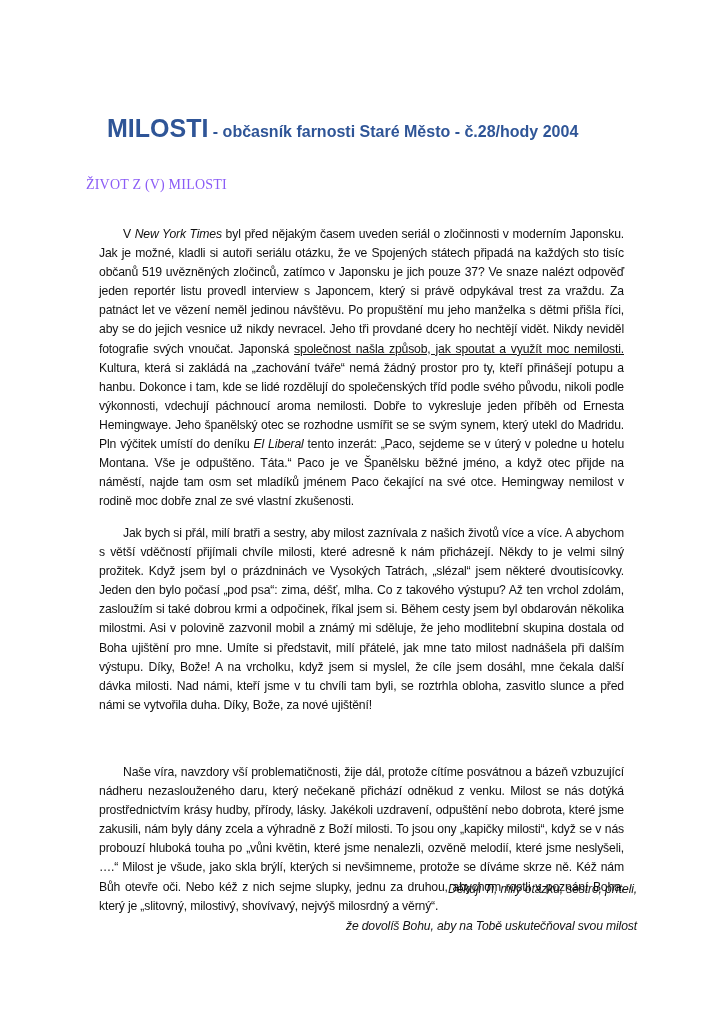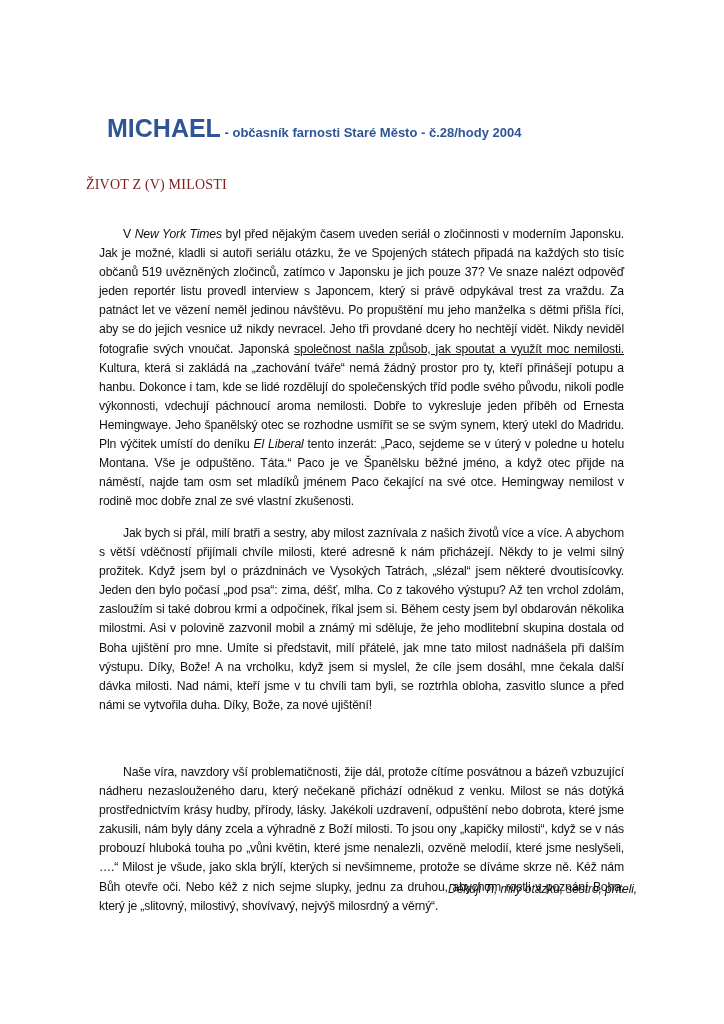--- a/index.html
+++ b/index.html
@@ -4,24 +4,24 @@
   <style>
     html, body { margin: 0; padding: 0; background: #ffffff; }
     body { width: 724px; height: 1024px; position: relative; overflow: hidden; }
     .page { position: absolute; left: 0; top: 0; width: 724px; height: 1024px; background: #fff; }
     .masthead {
       position: absolute; left: 107px; top: 114px; width: 540px;
       font-family: "Liberation Sans", sans-serif; font-weight: bold; color: #2f5597;
       white-space: nowrap;
     }
     .masthead .big { font-size: 25px; letter-spacing: 0px; }
-    .masthead .small { font-size: 13px; }
+    .masthead .small { font-size: 16px; }
     .section-title {
       position: absolute; left: 86px; top: 177px;
-      font-family: "Liberation Serif", serif; font-size: 14px; color: #7f1d1d;
+      font-family: "Liberation Serif", serif; font-size: 14px; color: #8b5cf6;
       letter-spacing: 0.2px;
     }
     .body-text {
       position: absolute; left: 86px; width: 551px;
       font-family: "Liberation Sans", sans-serif; font-size: 12.2px; line-height: 19.1px;
       color: #111; text-align: justify; letter-spacing: -0.15px;
     }
     .body-text p { margin: 13px; text-indent: 24px; }
     .p1 { top: 212px; }
     .p2 { top: 511px; }
@@ -34,33 +34,34 @@
       letter-spacing: -0.15px; white-space: nowrap;
     }
     .c1 { top: 882px; }
     .c2 { top: 919px; }
   </style>
 </head>
 <body>
 
 <div class="page">
   <div class="masthead">
-    <span class="big">MICHAEL</span><span class="small"> - občasník farnosti Staré Město - č.28/hody 2004</span>
+    <span class="big">MILOSTI</span><span class="small"> - občasník farnosti Staré Město - č.28/hody 2004</span>
   </div>
 
   <div class="section-title">ŽIVOT Z (V) MILOSTI</div>
 
   <div class="body-text p1">
     <p>
       <span>V </span><span class="i">New York Times</span><span> byl před nějakým časem uveden seriál o zločinnosti v moderním Japonsku. Jak je možné, kladli si autoři seriálu otázku, že ve Spojených státech připadá na každých sto tisíc občanů 519 uvězněných zločinců, zatímco v Japonsku je jich pouze 37? Ve snaze nalézt odpověď jeden reportér listu provedl interview s Japoncem, který si právě odpykával trest   za vraždu. Za patnáct let ve vězení neměl jedinou návštěvu. Po propuštění mu jeho manželka s dětmi přišla říci, aby se do jejich vesnice už nikdy nevracel.  Jeho tři provdané dcery ho nechtějí vidět. Nikdy neviděl fotografie svých vnoučat. Japonská </span><span class="u">společnost našla způsob, jak spoutat a využít moc nemilosti.</span><span> Kultura, která si zakládá  na „zachování tváře“ nemá žádný prostor  pro ty, kteří přinášejí potupu a hanbu. Dokonce   i tam, kde se lidé rozdělují do společenských tříd podle svého původu, nikoli podle výkonnosti, vdechují páchnoucí aroma nemilosti.  Dobře to vykresluje jeden příběh od Ernesta Hemingwaye. Jeho španělský otec se rozhodne usmířit se se svým synem, který utekl do Madridu. Pln výčitek umístí do deníku </span><span class="i">El Liberal</span><span> tento inzerát: „Paco, sejdeme se v úterý v poledne u hotelu Montana. Vše je odpuštěno. Táta.“ Paco je  ve Španělsku běžné jméno, a když otec přijde na náměstí, najde tam osm set mladíků jménem Paco čekající na své otce. Hemingway nemilost v rodině moc dobře znal ze své vlastní zkušenosti.</span>
     </p>
   </div>
 
   <div class="body-text p2">
     <p><span>Jak bych si přál, milí bratři a sestry, aby milost zaznívala z našich životů více a více.  A abychom s větší vděčností přijímali chvíle milosti, které adresně k nám přicházejí. Někdy to je velmi silný prožitek.  Když jsem byl o prázdninách ve Vysokých Tatrách, „slézal“ jsem některé dvoutisícovky. Jeden den bylo počasí „pod psa“: zima, déšť, mlha. Co z takového výstupu? Až ten vrchol zdolám, zasloužím si také dobrou krmi a odpočinek, říkal jsem si. Během cesty jsem byl obdarován několika milostmi. Asi v polovině zazvonil  mobil a známý mi sděluje, že jeho modlitební skupina dostala od Boha ujištění pro mne. Umíte si představit, milí přátelé, jak mne tato milost nadnášela při dalším výstupu. Díky, Bože! A          na vrcholku, když jsem si myslel, že cíle jsem dosáhl, mne čekala další dávka milosti. Nad námi, kteří jsme v tu chvíli tam byli, se roztrhla obloha, zasvitlo slunce a před námi se vytvořila duha. Díky, Bože,   za nové ujištění!</span></p>
   </div>
 
   <div class="body-text p3">
     <p><span>Naše víra, navzdory vší problematičnosti,  žije dál, protože cítíme posvátnou a bázeň vzbuzující nádheru  nezaslouženého daru, který  nečekaně přichází odněkud z venku. Milost  se nás dotýká prostřednictvím krásy hudby, přírody, lásky. Jakékoli uzdravení, odpuštění nebo dobrota, které jsme zakusili, nám byly dány zcela     a výhradně z Boží milosti.  To jsou ony „kapičky milosti“, když se v nás probouzí hluboká touha po „vůni květin, které jsme nenalezli, ozvěně melodií, které jsme neslyšeli, ….“  Milost je všude, jako skla brýlí, kterých si nevšimneme, protože se díváme skrze ně. Kéž nám Bůh otevře oči.  Nebo kéž z nich sejme slupky, jednu za druhou, abychom rostli v poznání Boha, který je „slitovný, milostivý, shovívavý, nejvýš milosrdný a věrný“.</span></p>
   </div>
 
   <div class="closing c1">Děkuji Ti, milý otázku, sestro, příteli,</div>
+  <div class="closing c2">že dovolíš Bohu, aby na Tobě uskutečňoval svou milost</div>
 </div>
 
 </body></html>

